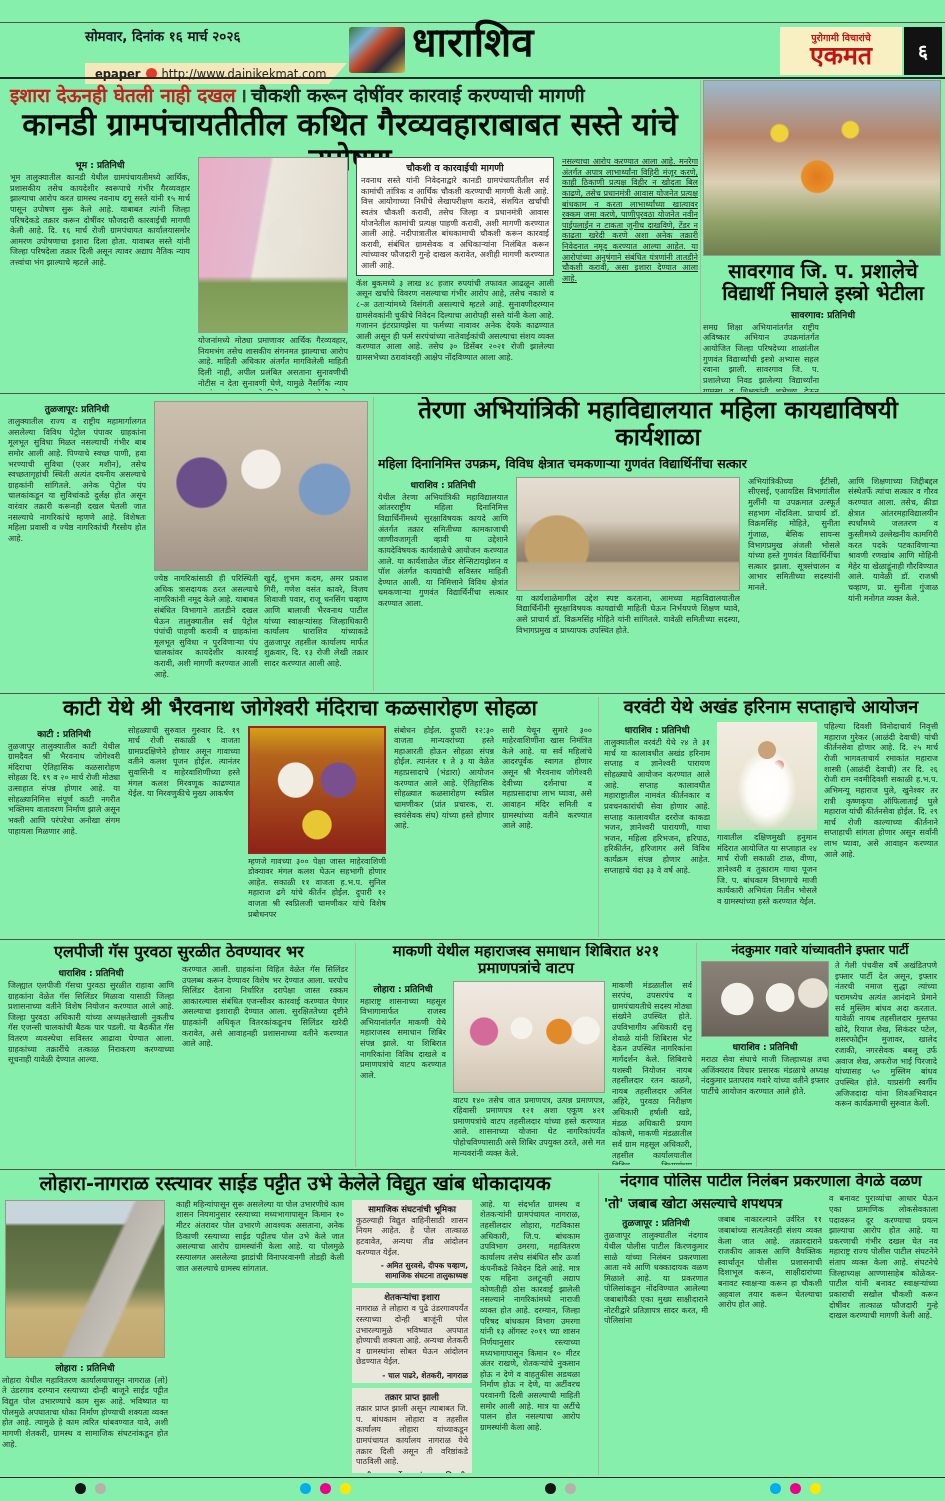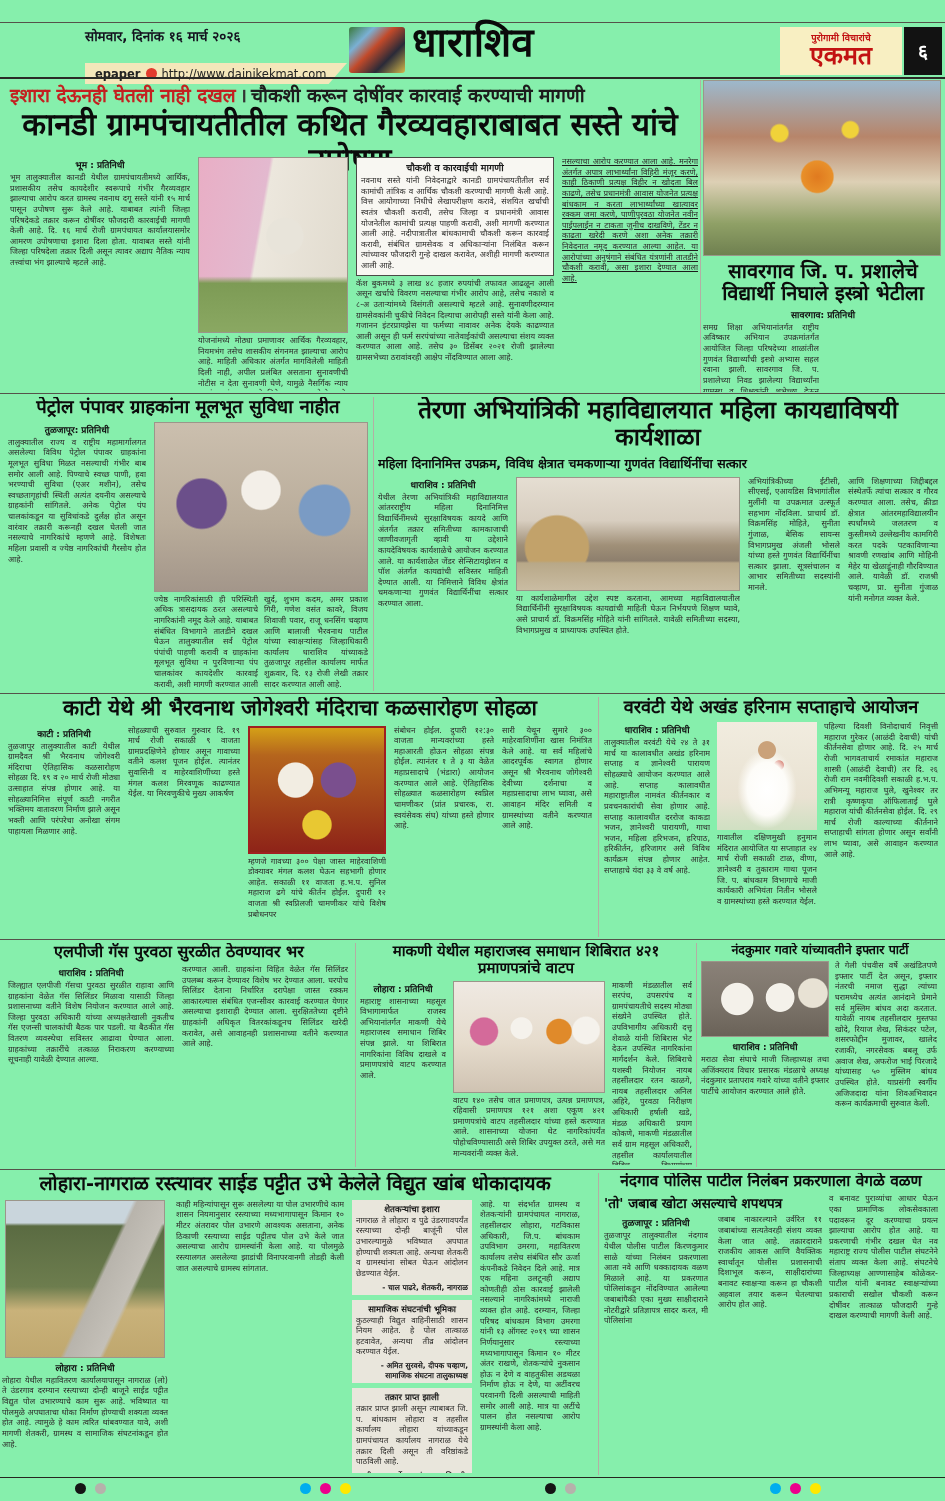--- a/index.html
+++ b/index.html
@@ -110,21 +110,20 @@
     <div class="headline" style="font-size:20px;margin-top:4px;">सावरगाव जि. प. प्रशालेचे विद्यार्थी निघाले इस्त्रो भेटीला</div>
     <div class="dateline" style="margin-top:3px;">सावरगाव: प्रतिनिधी</div>
     <div class="cols" style="gap:6px;">
       <div class="col bodytext" style="width:116px;">समग्र शिक्षा अभियानांतर्गत राष्ट्रीय अविष्कार अभियान उपक्रमांतर्गत आयोजित जिल्हा परिषदेच्या शाळांतील गुणवंत विद्यार्थ्यांची इस्त्रो अभ्यास सहल रवाना झाली. सावरगाव जि. प. प्रशालेच्या निवड झालेल्या विद्यार्थ्यांना ग्रामस्थ व शिक्षकांनी शुभेच्छा देऊन निरोप दिला.</div>
     </div>
   </div>
 
   <div class="rule-h" style="left:0;top:393px;width:945px;"></div>
 
   <div class="abs" style="left:8px;top:397px;width:360px;height:292px;overflow:hidden;">
-    <div class="headline" style="font-size:18.5px;">पेट्रोल पंपावर ग्राहकांना मूलभूत सुविधा नाहीत</div>
     <div class="cols" style="gap:8px;margin-top:4px;">
       <div class="col" style="width:138px;">
         <div class="dateline">तुळजापूर: प्रतिनिधी</div>
         <div class="bodytext">तालुक्यातील राज्य व राष्ट्रीय महामार्गालगत असलेल्या विविध पेट्रोल पंपावर ग्राहकांना मूलभूत सुविधा मिळत नसल्याची गंभीर बाब समोर आली आहे. पिण्याचे स्वच्छ पाणी, हवा भरण्याची सुविधा (एअर मशीन), तसेच स्वच्छतागृहांची स्थिती अत्यंत दयनीय असल्याचे ग्राहकांनी सांगितले. अनेक पेट्रोल पंप चालकांकडून या सुविधांकडे दुर्लक्ष होत असून वारंवार तक्रारी करूनही दखल घेतली जात नसल्याचे नागरिकांचे म्हणणे आहे. विशेषतः महिला प्रवासी व ज्येष्ठ नागरिकांची गैरसोय होत आहे.</div>
       </div>
       <div class="col" style="width:214px;">
         <div class="photo" style="width:214px;height:170px;background:
                radial-gradient(circle at 22% 48%, #6b4f8a 0%, #6b4f8a 13%, rgba(0,0,0,0) 14%),
                radial-gradient(circle at 50% 40%, #f3efe8 0%, #f3efe8 13%, rgba(0,0,0,0) 14%),
                radial-gradient(circle at 80% 52%, #7a9bc4 0%, #7a9bc4 13%, rgba(0,0,0,0) 14%),
@@ -260,28 +259,28 @@
       <div class="col" style="width:166px;">
         <div class="photo" style="width:160px;height:158px;margin:0 auto;background:
                linear-gradient(115deg, rgba(0,0,0,0) 55%, #b8b4ac 57%, #c4c0b8 72%, rgba(0,0,0,0) 74%),
                linear-gradient(180deg,#c9d5dc 0%,#c9d5dc 14%,#5a6b42 16%,#6d7d4e 55%,#c9b27a 70%,#bfa76e 100%);"></div>
         <div class="dateline" style="margin-top:3px;">लोहारा : प्रतिनिधी</div>
         <div class="bodytext">लोहारा येथील महावितरण कार्यालयापासून नागराळ (लो) ते उंडरगाव दरम्यान रस्त्याच्या दोन्ही बाजूने साईड पट्टीत विद्युत पोल उभारण्याचे काम सुरू आहे. भविष्यात या पोलमुळे अपघाताचा धोका निर्माण होण्याची शक्यता व्यक्त होत आहे. त्यामुळे हे काम त्वरित थांबवण्यात यावे, अशी मागणी शेतकरी, ग्रामस्थ व सामाजिक संघटनांकडून होत आहे.</div>
       </div>
       <div class="col bodytext" style="width:168px;">काही महिन्यांपासून सुरू असलेल्या या पोल उभारणीचे काम शासन नियमानुसार रस्त्याच्या मध्यभागापासून किमान १० मीटर अंतरावर पोल उभारणे आवश्यक असताना, अनेक ठिकाणी रस्त्याच्या साईड पट्टीतच पोल उभे केले जात असल्याचा आरोप ग्रामस्थांनी केला आहे. या पोलमुळे रस्त्यालगत असलेल्या झाडांची विनापरवानगी तोडही केली जात असल्याचे ग्रामस्थ सांगतात.</div>
       <div class="col" style="width:120px;">
         <div class="graybox">
+          <div class="gb-head">सामाजिक संघटनांची भूमिका</div>
+          <div class="bodytext">कुठल्याही विद्युत वाहिनीसाठी शासन नियम आहेत. हे पोल तात्काळ हटवावेत, अन्यथा तीव्र आंदोलन करण्यात येईल.</div>
+          <div class="gb-by">- अमित सुरवसे, दीपक चव्हाण, सामाजिक संघटना तालुकाध्यक्ष</div>
+        </div>
+        <div class="graybox">
           <div class="gb-head">शेतकऱ्यांचा इशारा</div>
           <div class="bodytext">नागराळ ते लोहारा व पुढे उंडरगावपर्यंत रस्त्याच्या दोन्ही बाजूंनी पोल उभारल्यामुळे भविष्यात अपघात होण्याची शक्यता आहे. अन्यथा शेतकरी व ग्रामस्थांना सोबत घेऊन आंदोलन छेडण्यात येईल.</div>
           <div class="gb-by">- चाल पाढरे, शेतकरी, नागराळ</div>
-        </div>
-        <div class="graybox">
-          <div class="gb-head">सामाजिक संघटनांची भूमिका</div>
-          <div class="bodytext">कुठल्याही विद्युत वाहिनीसाठी शासन नियम आहेत. हे पोल तात्काळ हटवावेत, अन्यथा तीव्र आंदोलन करण्यात येईल.</div>
-          <div class="gb-by">- अमित सुरवसे, दीपक चव्हाण, सामाजिक संघटना तालुकाध्यक्ष</div>
         </div>
         <div class="graybox">
           <div class="gb-head">तक्रार प्राप्त झाली</div>
           <div class="bodytext">तक्रार प्राप्त झाली असून त्याबाबत जि. प. बांधकाम लोहारा व तहसील कार्यालय लोहारा यांच्याकडून ग्रामपंचायत कार्यालय नागराळ येथे तक्रार दिली असून ती वरिष्ठांकडे पाठविली आहे.</div>
           <div class="gb-by">- पी. एम. कुर्ले, ग्रामपंचायत अधिकारी, नागराळ</div>
         </div>
       </div>
       <div class="col bodytext" style="width:100px;">आहे. या संदर्भात ग्रामस्थ व शेतकऱ्यांनी ग्रामपंचायत नागराळ, तहसीलदार लोहारा, गटविकास अधिकारी, जि.प. बांधकाम उपविभाग उमरगा, महावितरण कार्यालय तसेच संबंधित सौर ऊर्जा कंपनीकडे निवेदन दिले आहे. मात्र एक महिना उलटूनही अद्याप कोणतीही ठोस कारवाई झालेली नसल्याने नागरिकांमध्ये नाराजी व्यक्त होत आहे. दरम्यान, जिल्हा परिषद बांधकाम विभाग उमरगा यांनी १३ ऑगस्ट २०१९ च्या शासन निर्णयानुसार रस्त्याच्या मध्यभागापासून किमान १० मीटर अंतर राखणे, शेतकऱ्यांचे नुकसान होऊ न देणे व वाहतुकीस अडथळा निर्माण होऊ न देणे, या अटींवरच परवानगी दिली असल्याची माहिती समोर आली आहे. मात्र या अटींचे पालन होत नसल्याचा आरोप ग्रामस्थांनी केला आहे.</div>
     </div>
   </div>

